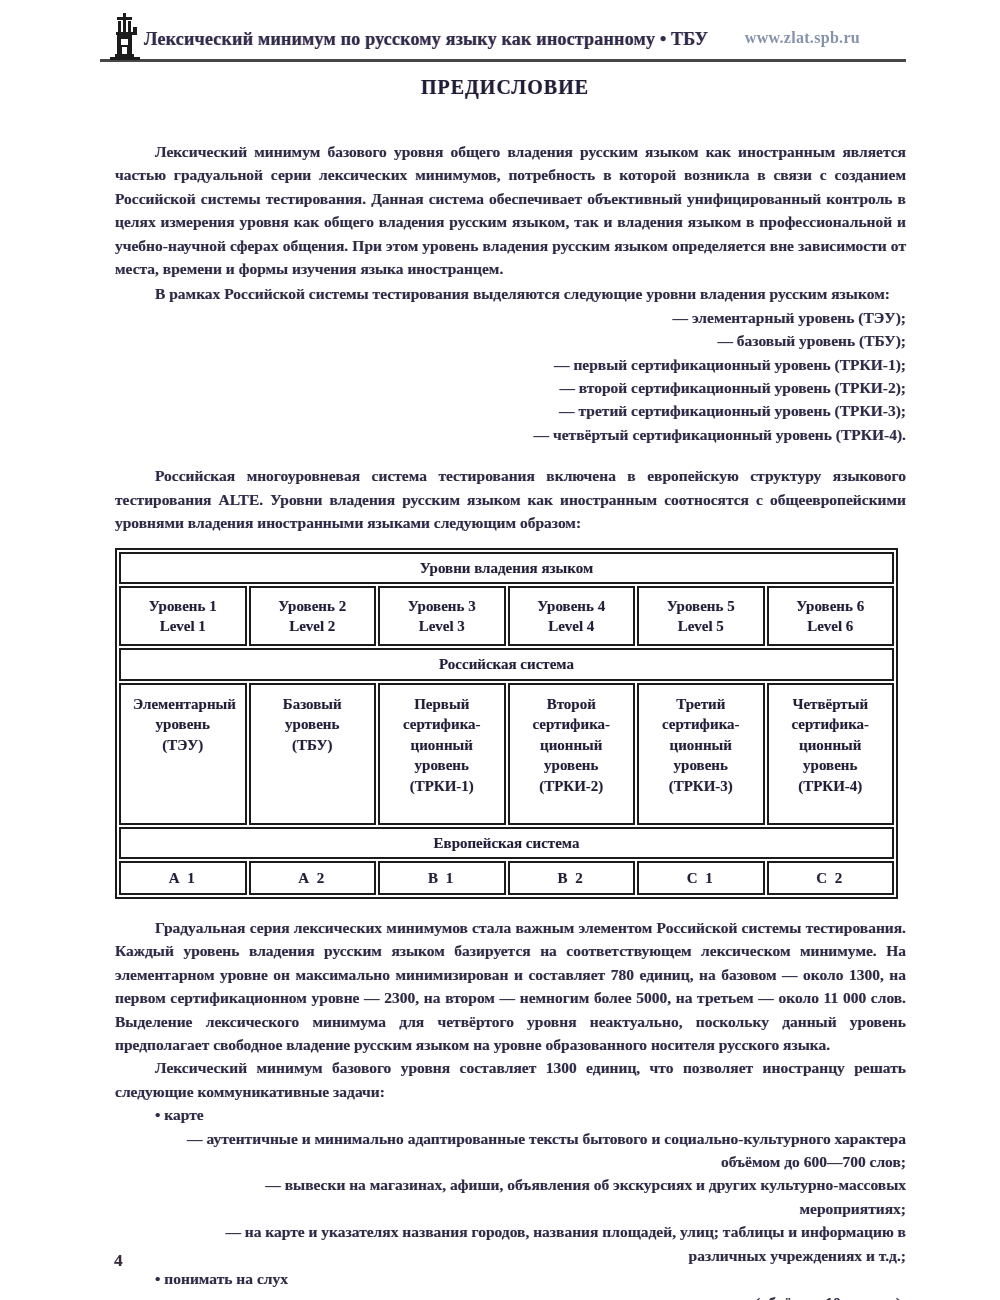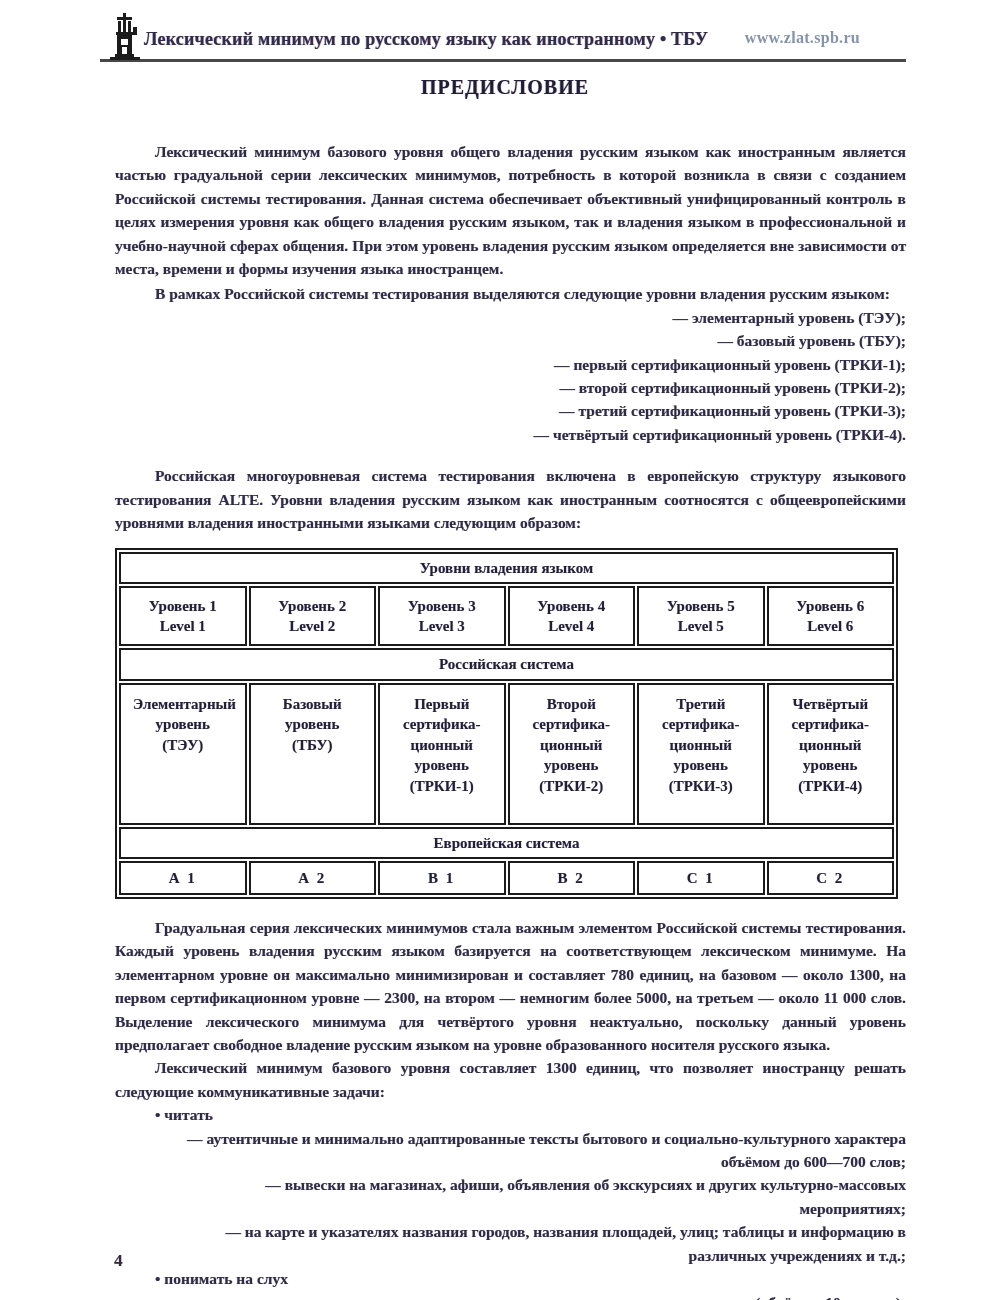--- a/index.html
+++ b/index.html
@@ -179,21 +179,21 @@
           <td>С 1</td>
           <td>С 2</td>
         </tr>
       </tbody>
     </table>
 
     <p class="para" style="margin-top:17px;">Градуальная серия лексических минимумов стала важным элементом Российской системы тестирования. Каждый уровень владения русским языком базируется на соответствующем лексическом минимуме. На элементарном уровне он максимально минимизирован и составляет 780 единиц, на базовом — около 1300, на первом сертификационном уровне — 2300, на втором — немногим более 5000, на третьем — около 11 000 слов. Выделение лексического минимума для четвёртого уровня неактуально, поскольку данный уровень предполагает свободное владение русским языком на уровне образованного носителя русского языка.</p>
 
     <p class="para">Лексический минимум базового уровня составляет 1300 единиц, что позволяет иностранцу решать следующие коммуникативные задачи:</p>
 
-    <div class="bulletline">• читать</div>
+    <div class="bulletline">• карте</div>
     <div class="listline">— аутентичные и минимально адаптированные тексты бытового и социально-культурного характера объёмом до 600—700 слов;</div>
     <div class="listline">— вывески на магазинах, афиши, объявления об экскурсиях и других культурно-массовых мероприятиях;</div>
     <div class="listline">— на карте и указателях названия городов, названия площадей, улиц; таблицы и информацию в различных учреждениях и т.д.;</div>
     <div class="bulletline">• понимать на слух</div>
     <div class="listline">— диалогическую речь (объём до 10 реплик);</div>
     <div class="listline">— монологическую речь объёмом до 300—400 слов (при двух предъявлениях);</div>
 
   </div>
 
   <div class="pagenum">4</div>

